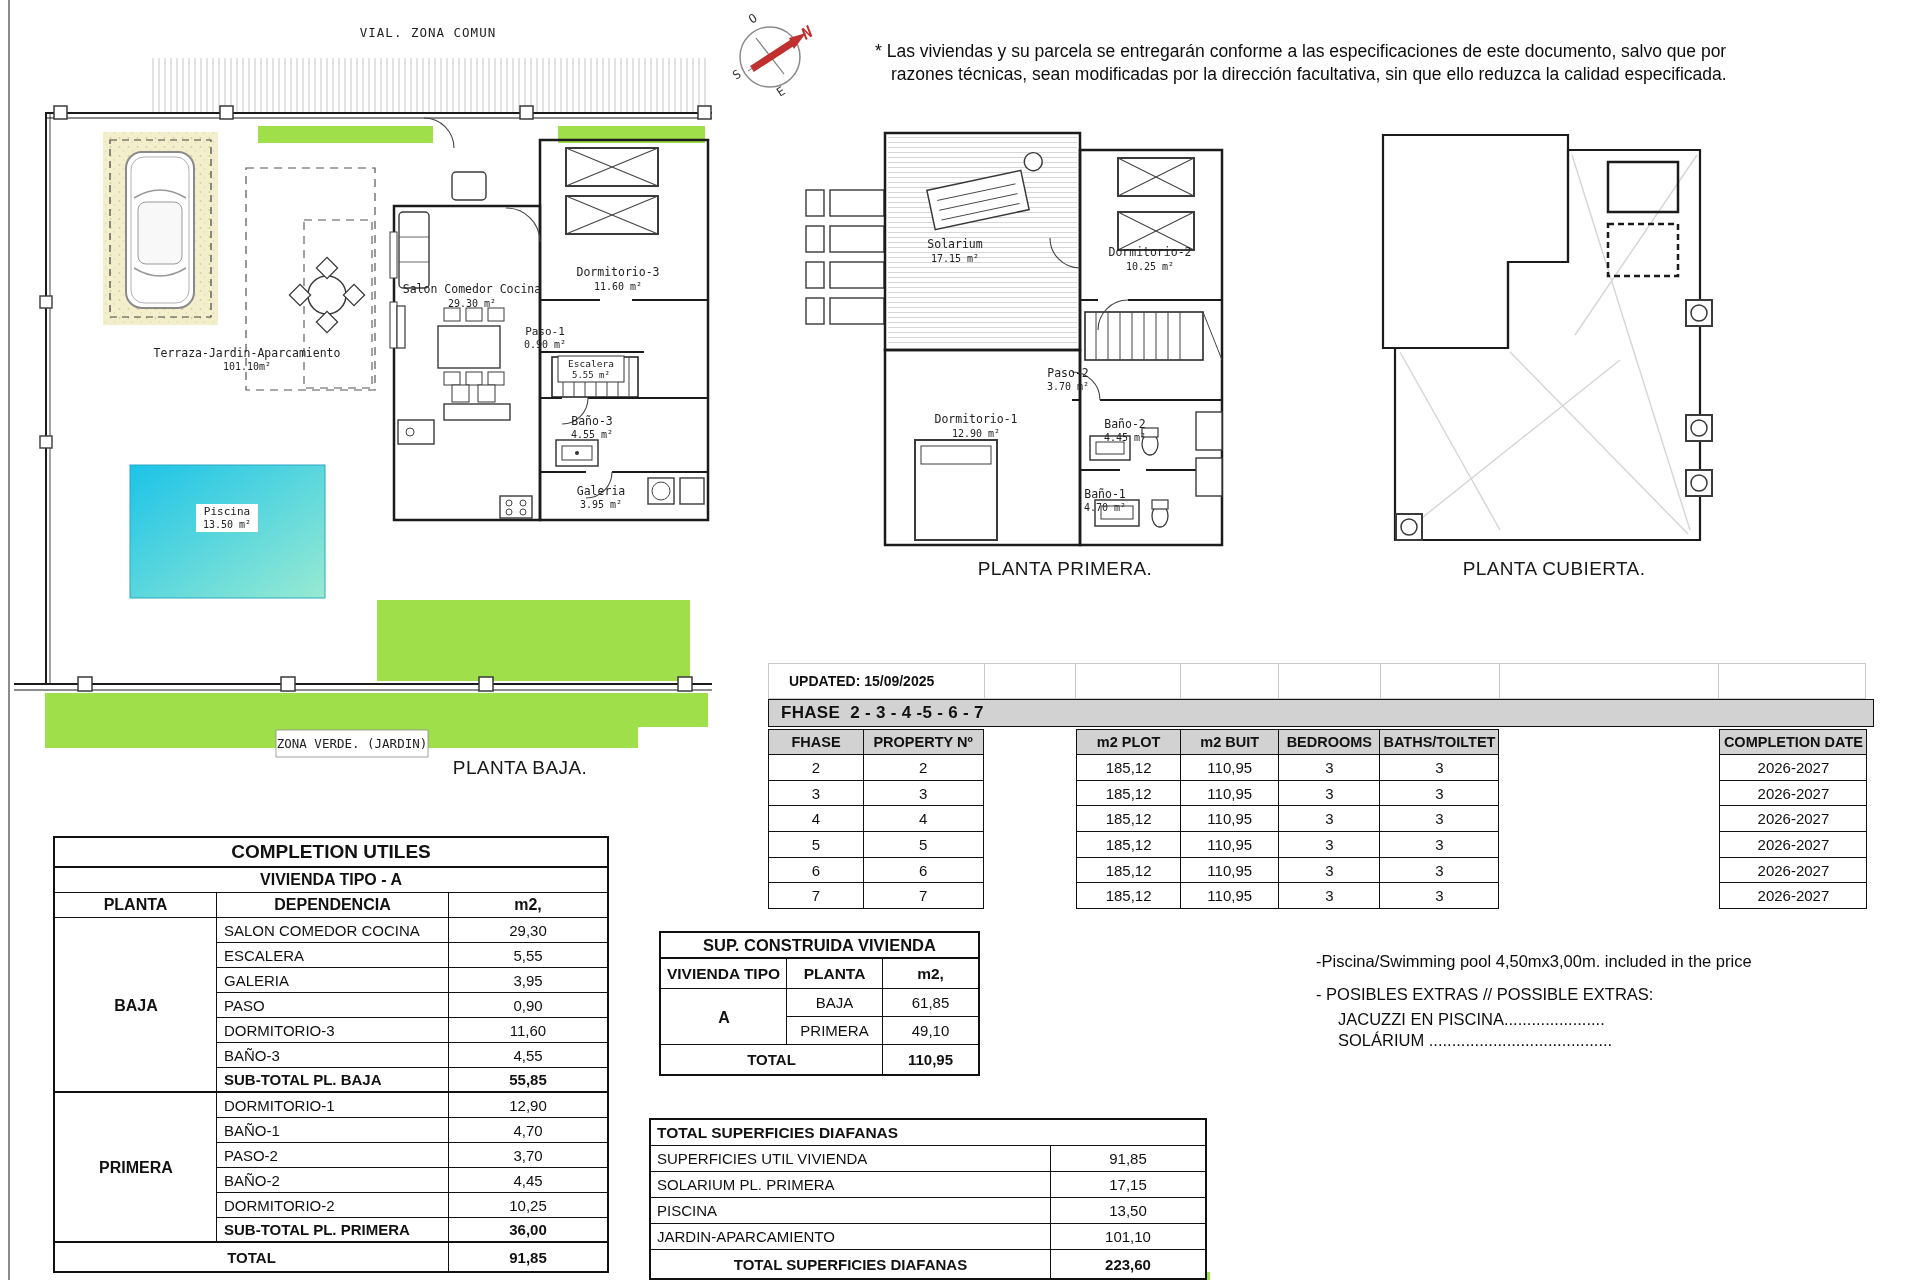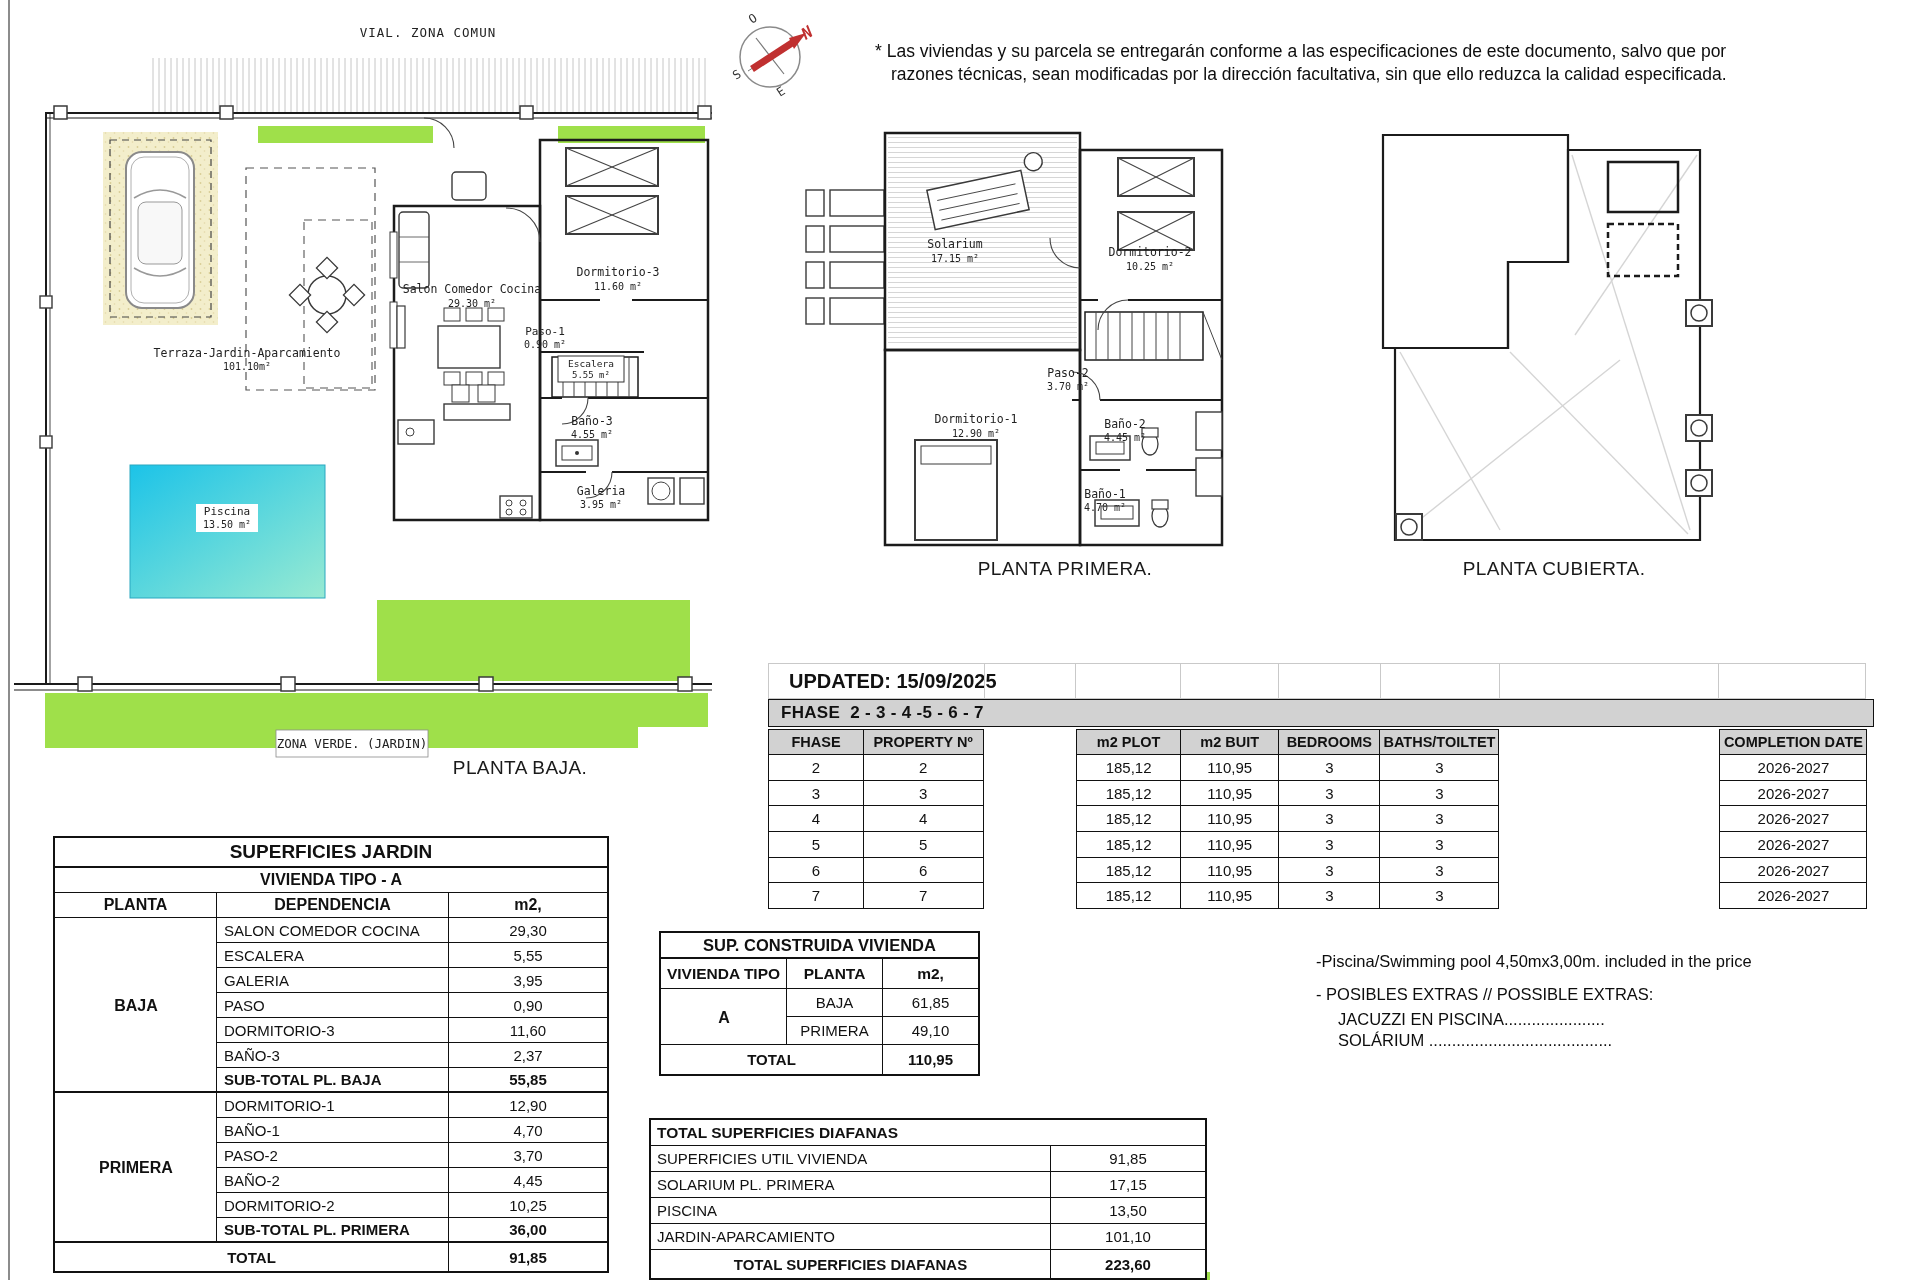--- a/index.html
+++ b/index.html
@@ -22,21 +22,21 @@
 
   
   .plan-title { text-align:center; font-size:19px; letter-spacing:0.4px; color:#1a1a1a; }
 
   
   .phase { left:768px; top:663px; width:1106px; font-size:15px; }
   .pt-row { display:flex; }
   .pt-urow { display:flex; height:36px; }
   .pt-ucell { border:1px solid #c9c9c9; height:36px; display:flex; align-items:center; }
   .pt-ucell + .pt-ucell { margin-left:-1px; }
-  .pt-utext { font-weight:bold; padding-left:20px; font-size:20px; white-space:pre; }
+  .pt-utext { font-weight:bold; padding-left:20px; font-size:14px; white-space:pre; }
   .pt-banner { height:28px; background:#d2d2d2; border:1.6px solid #111; font-weight:bold;
                font-size:17px; display:flex; align-items:center; padding-left:12px; white-space:pre; letter-spacing:0.3px;}
   .pt-gap3 { height:3px; }
   .pt-cell { border:1.4px solid #111; display:flex; align-items:center; justify-content:center; height:27px; background:#fff; }
   .pt-cell + .pt-cell { margin-left:-1.4px; }
   .pt-head .pt-cell { background:#d2d2d2; font-weight:bold; font-size:14.5px; }
   .pt-body .pt-row { margin-top:-1.4px; }
   .pt-head { margin-top:0; }
   .pt-gap { height:27px; }
   .w96{width:96px}.w121{width:121px}.w92{width:92px}.w106{width:106px}.w99{width:99px}
@@ -512,21 +512,21 @@
         <div class="pt-cell w99">110,95</div>
         <div class="pt-cell w103">3</div>
         <div class="pt-cell w120">3</div>
         <div class="pt-gap w220"></div>
         <div class="pt-cell w148">2026-2027</div>
       </div>
     </div>
   </div>
 
   <div class="abs su">
-    <div class="su-title">SUPERFICIES JARDIN</div>
+    <div class="su-title">COMPLETION UTILES</div>
     <div class="su-sub">VIVIENDA TIPO - A</div>
     <div class="su-head">
       <div class="su-h1">PLANTA</div>
       <div class="su-h2">DEPENDENCIA</div>
       <div class="su-h3">m2,</div>
     </div>
     <div class="su-row">
         <div class="su-c1"></div>
         <div class="su-c2">SALON COMEDOR COCINA</div>
         <div class="su-c3">29,30</div>
@@ -547,21 +547,21 @@
         <div class="su-c3">0,90</div>
       </div>
     <div class="su-row">
         <div class="su-c1"></div>
         <div class="su-c2">DORMITORIO-3</div>
         <div class="su-c3">11,60</div>
       </div>
     <div class="su-row">
         <div class="su-c1"></div>
         <div class="su-c2">BAÑO-3</div>
-        <div class="su-c3">2,37</div>
+        <div class="su-c3">4,55</div>
       </div>
     <div class="su-row bold full">
         <div class="su-c1"></div>
         <div class="su-c2">SUB-TOTAL PL. BAJA</div>
         <div class="su-c3">55,85</div>
       </div>
     <div class="su-row">
         <div class="su-c1"></div>
         <div class="su-c2">DORMITORIO-1</div>
         <div class="su-c3">12,90</div>

